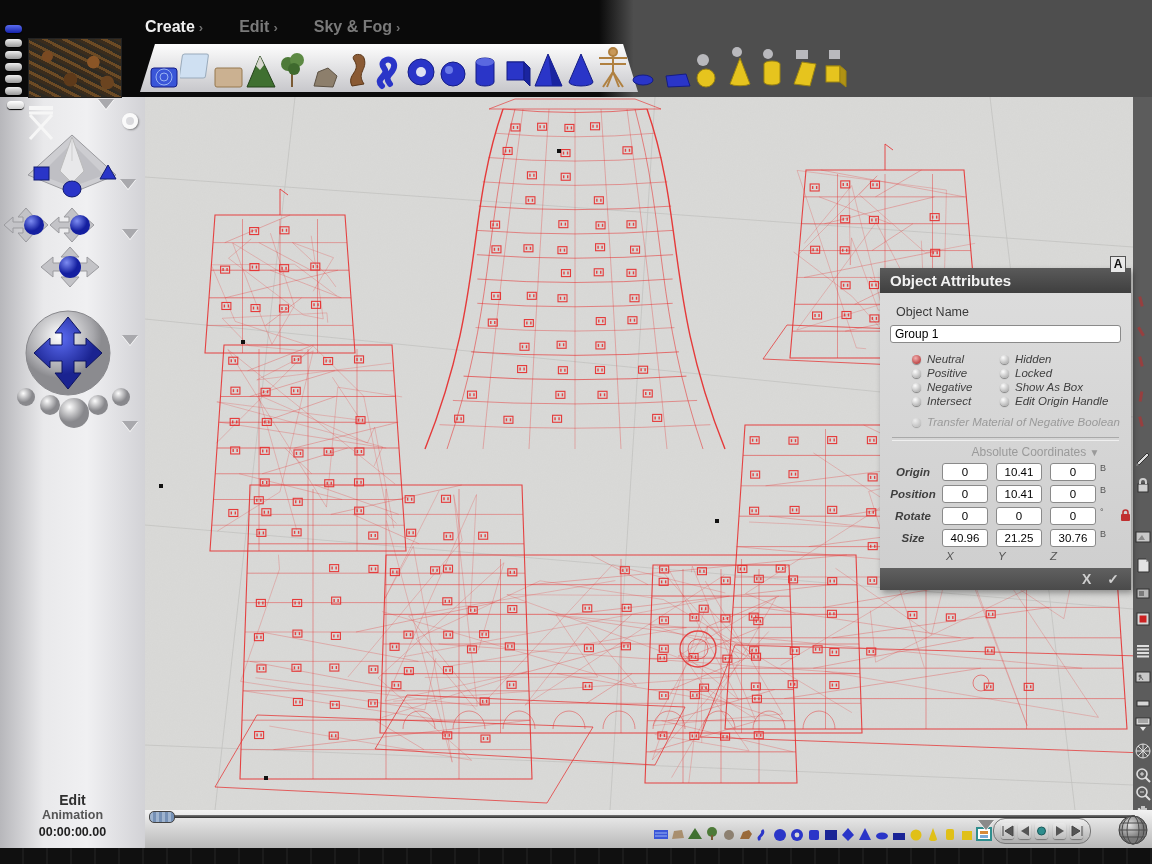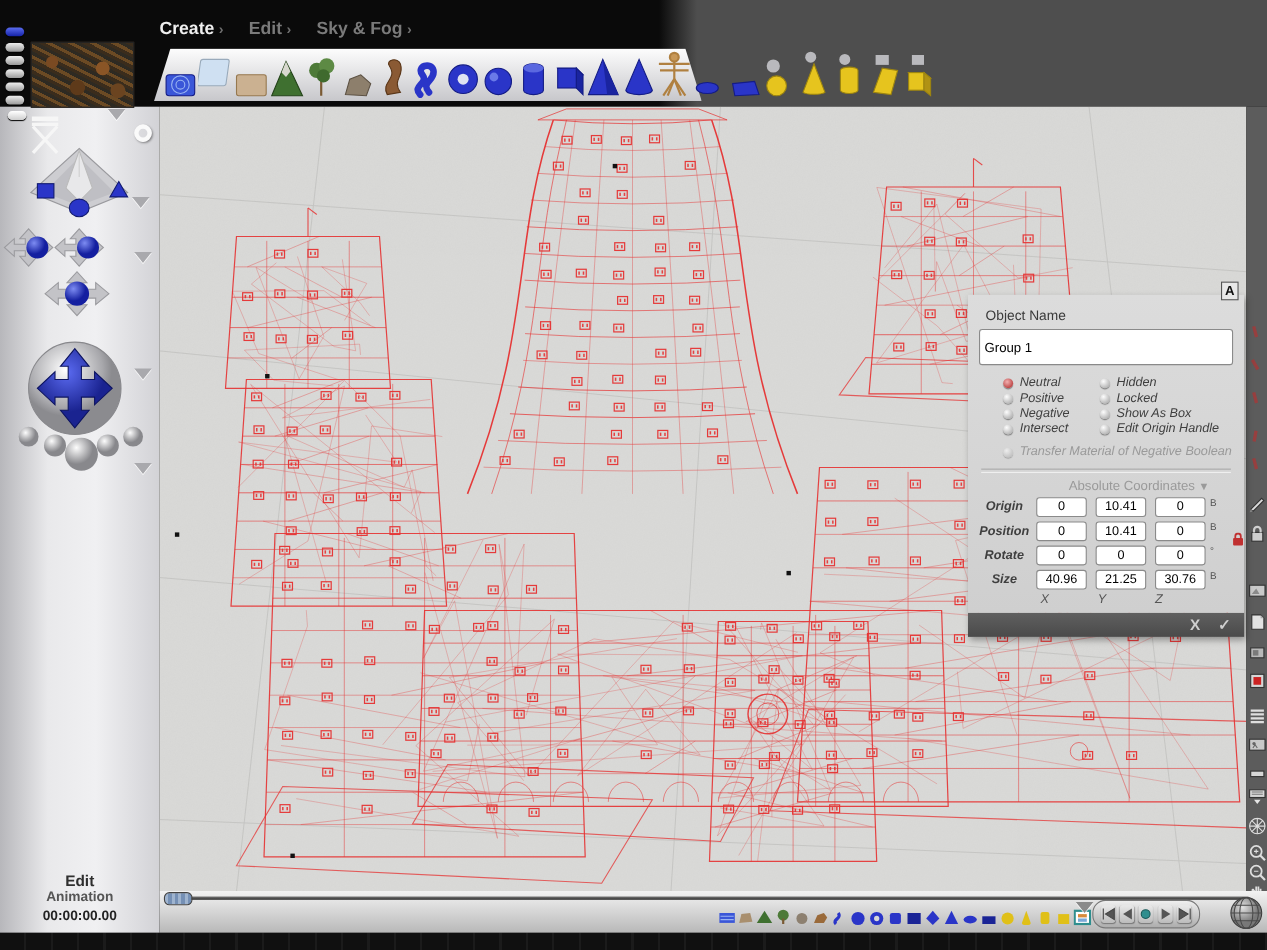--- a/index.html
+++ b/index.html
@@ -1,21 +1,21 @@
 <!DOCTYPE html>
 <html><head>
 <meta charset="utf-8">
 <style>
   html,body{margin:0;padding:0;background:#000;}
   body{font-family:"Liberation Sans",sans-serif;}
   #root{position:relative;width:1152px;height:864px;overflow:hidden;background:#0b0b0b;}
   
   #topbar{position:absolute;left:0;top:0;width:1152px;height:97px;
     background:linear-gradient(to right,#0a0a0a 0%,#0a0a0a 52%,#4e4e4e 55%,#4e4e4e 100%);}
-  #menus{position:absolute;left:145px;top:18px;display:flex;gap:23px;font-weight:bold;font-size:16px;}
+  #menus{position:absolute;left:145px;top:18px;display:flex;gap:36px;font-weight:bold;font-size:16px;}
   .menu{cursor:default;}
   .menu .arrow{font-size:13px;color:#6f6f6f;margin-left:4px;}
   .menu.active{color:#f0f0f0;}
   .menu.inactive{color:#7a7a7a;}
   #shelf{position:absolute;left:140px;top:44px;width:498px;height:48px;
     background:linear-gradient(#fdfdfd,#c7c7cb);
     clip-path:polygon(3% 0,97% 0,100% 100%,0 100%);
     box-shadow:0 3px 4px rgba(0,0,0,.5);}
   #shelfIcons{position:absolute;left:148px;top:36px;display:flex;align-items:flex-end;height:54px;}
   #shelfIcons .sicon{margin-right:-2px;}
@@ -49,21 +49,21 @@
   .redscratch{position:absolute;left:1136px;width:10px;height:3px;background:rgba(200,40,40,.55);transform:rotate(75deg);}
   
   #panel{position:absolute;left:880px;top:268px;width:251px;z-index:5;box-shadow:2px 3px 6px rgba(0,0,0,.35);}
   #paneltitle{height:25px;background:linear-gradient(#5a5a5a,#3f3f3f);color:#f2f2f2;font-weight:bold;font-size:15px;line-height:25px;padding-left:10px;}
   #tabs{height:21px;background:#4a4a4a;display:flex;align-items:flex-end;padding-left:4px;gap:3px;}
   .tab{height:20px;line-height:20px;padding:0 14px;font-size:12.5px;border-radius:7px 7px 0 0;
     background:linear-gradient(#c8c8c8,#9f9f9f);color:#474747;box-shadow:inset 0 1px 0 #e5e5e5;}
   .tab.active{background:linear-gradient(#fbfbfb,#dcdcdc);color:#222;font-weight:bold;}
   #panelbody{background:linear-gradient(#dcdcdc,#cfcfcf);padding:10px 10px 4px 10px;}
   .fieldlabel{font-size:12.5px;font-weight:normal;color:#3a3a3a;margin:2px 0 5px 6px;}
-  #nameinput{width:100%;box-sizing:border-box;height:33px;border:1px solid #8a8a8a;border-radius:3px;background:#fff;font-size:12px;padding:0 4px;font-family:"Liberation Sans",sans-serif;}
+  #nameinput{width:100%;box-sizing:border-box;height:18px;border:1px solid #8a8a8a;border-radius:3px;background:#fff;font-size:12px;padding:0 4px;font-family:"Liberation Sans",sans-serif;}
   #radios{display:grid;grid-template-columns:88px 1fr;margin:10px 0 0 22px;row-gap:2px;}
   .radio{display:flex;align-items:center;gap:6px;font-style:italic;font-size:11.5px;color:#3f3f3f;}
   .rdot{width:9px;height:9px;border-radius:50%;background:radial-gradient(circle at 35% 30%,#fdfdfd,#9c9c9c);box-shadow:0 1px 1px rgba(0,0,0,.4);flex:none;}
   .rdot.sel{background:radial-gradient(circle at 40% 35%,#f2b0b0,#a81c1c);}
   #transfer{display:flex;align-items:center;gap:6px;font-style:italic;font-size:11.5px;color:#9a9a9a;margin:9px 0 0 22px;}
   #divider{height:2px;margin:9px 2px 4px 2px;border-top:1px solid #a9a9a9;border-bottom:1px solid #efefef;}
   #coordhead{font-size:12px;color:#9a9a9a;text-align:center;margin-left:60px;}
   #coordhead .dn{color:#9a9a9a;font-size:10px;}
   .crow{display:flex;align-items:center;margin-top:4px;}
   .clabel{width:46px;text-align:center;font-style:italic;font-size:11.5px;font-weight:bold;color:#3f3f3f;margin-right:6px;}
@@ -1287,20 +1287,21 @@
       </div>
     </div>
   <div id="sideA">A</div>
   <div class="redscratch" style="top:300px"></div>
   <div class="redscratch" style="top:330px;transform:rotate(60deg)"></div>
   <div class="redscratch" style="top:360px"></div>
   <div class="redscratch" style="top:395px;transform:rotate(100deg)"></div>
   <div class="redscratch" style="top:420px"></div>
 
   <div id="panel">
+    <div id="paneltitle">Object Attributes</div>
     <div id="panelbody" style="position:relative;">
       <div class="fieldlabel">Object Name</div>
       <input id="nameinput" value="Group 1" style="">
       <div id="radios">
           <div class="radio">
             <span class="rdot sel"></span>
             <span>Neutral</span>
           </div>
           <div class="radio">
             <span class="rdot"></span>

